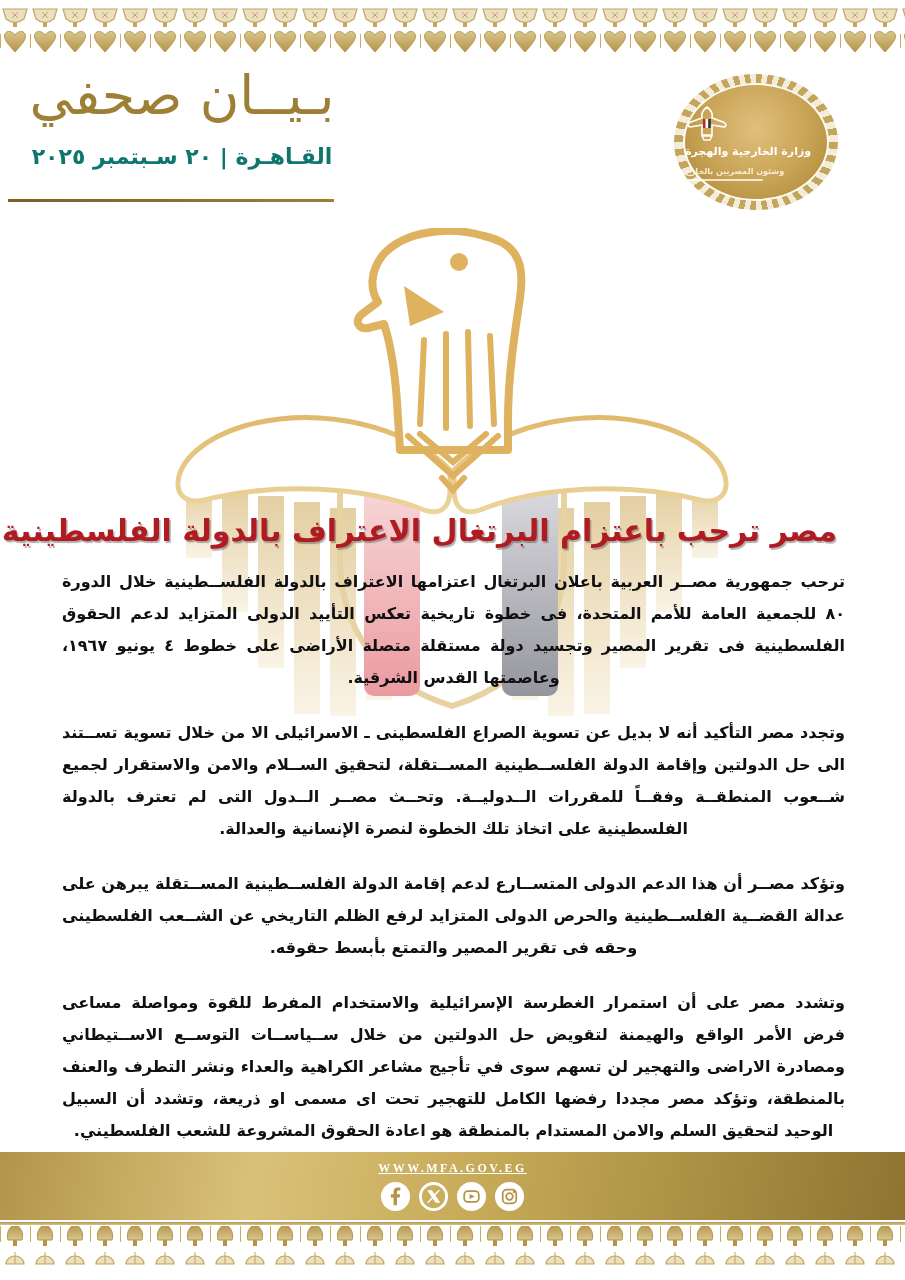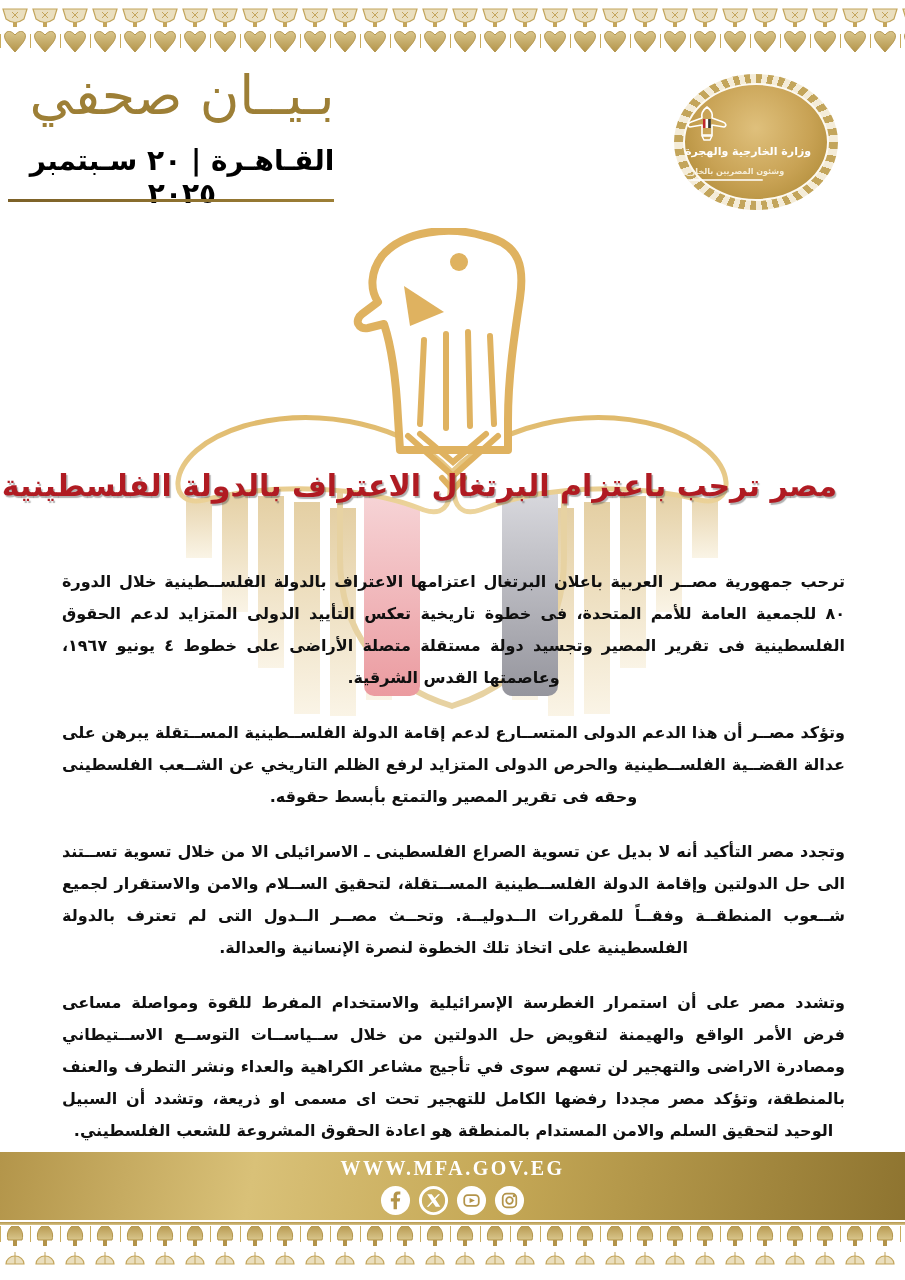--- a/index.html
+++ b/index.html
@@ -15,21 +15,21 @@
   
   .header-left {
     position:absolute; top:62px; left:22px; width:320px;
     text-align:center; direction:rtl;
   }
   .press-title {
     font-size:54px; font-weight:normal; color:#9d7f36; letter-spacing:0;
     line-height:1.25;
   }
   .press-date {
-    margin-top:14px; font-size:28px; font-weight:bold; color:#000000;
+    margin-top:14px; font-size:22px; font-weight:bold; color:#0f766e;
   }
   .header-rule {
     position:absolute; top:199px; left:8px; width:326px; height:3px;
     background:linear-gradient(90deg,#7c6128,#9d7f36);
   }
 
   
   .seal {
     position:absolute; top:74px; left:674px; width:164px; height:136px;
     border-radius:50%;
@@ -46,21 +46,21 @@
   .seal-eagle { margin-top:2px; }
   .seal-line1 { color:#fff; font-size:11px; font-weight:bold; margin-top:2px; white-space:nowrap; }
   .seal-line2 { color:#f6eed8; font-size:8px; font-weight:bold; margin-top:9px; white-space:nowrap; }
   .seal-divider { width:78px; height:2px; background:rgba(255,255,255,.75); margin-top:3px; border-radius:1px; }
 
   
   .watermark { position:absolute; top:228px; left:172px; width:560px; height:500px; }
 
   
   .headline {
-    position:absolute; top:468px; left:0; width:839px;
+    position:absolute; top:513px; left:0; width:839px;
     text-align:center; direction:rtl;
     font-size:30px; font-weight:bold; color:#b01b22;
     text-shadow:1.5px 1.5px 1px rgba(80,80,80,.45);
   }
 
   
   .body-text {
     position:absolute; top:566px; left:62px; width:783px;
     direction:rtl; color:#101010;
   }
@@ -71,21 +71,21 @@
   }
 
   
   .footer-bar {
     position:absolute; top:1152px; left:0; width:905px; height:68px;
     background:linear-gradient(100deg,#b3954a 0%, #d9c178 28%, #c5a856 55%, #8e7430 100%);
     display:flex; flex-direction:column; align-items:center; justify-content:center;
   }
   .website {
     color:#ffffff; font-family:"Liberation Serif", serif;
-    font-size:20px; letter-spacing:2.5px; font-weight:bold;
+    font-size:12px; letter-spacing:2.5px; font-weight:bold;text-decoration:underline;
   }
   .social-row { display:flex; gap:7px; margin-top:5px; }
   .social-icon { width:31px; height:31px; display:block; cursor:pointer; }
 </style>
 </head>
 <body>
 
 <svg class="top-border" width="905" height="48">
   <defs>
     <linearGradient id="gGold" x1="0" y1="0" x2="0" y2="1">
@@ -178,22 +178,22 @@
     <path d="M236,208 L281,248 L326,208"></path>
     <path d="M248,206 L281,234 L314,206"></path>
     <path d="M270,250 L281,262 L292,250"></path>
   </g>
 </svg>
 
 <div class="headline">مصر ترحب باعتزام البرتغال الاعتراف بالدولة الفلسطينية</div>
 
 <div class="body-text">
   <p>ترحب جمهورية مصــر العربية باعلان البرتغال اعتزامها الاعتراف بالدولة الفلســطينية خلال الدورة ٨٠ للجمعية العامة للأمم المتحدة، فى خطوة تاريخية تعكس التأييد الدولى المتزايد لدعم الحقوق الفلسطينية فى تقرير المصير وتجسيد دولة مستقلة متصلة الأراضى على خطوط ٤ يونيو ١٩٦٧، وعاصمتها القدس الشرقية.</p>
+  <p>وتجدد مصر التأكيد أنه لا بديل عن تسوية الصراع الفلسطينى ـ الاسرائيلى الا من خلال تسوية تســتند الى حل الدولتين وإقامة الدولة الفلســطينية المســتقلة، لتحقيق الســلام والامن والاستقرار لجميع شــعوب المنطقــة وفقــاً للمقررات الــدوليــة. وتحــث مصــر الــدول التى لم تعترف بالدولة الفلسطينية على اتخاذ تلك الخطوة لنصرة الإنسانية والعدالة.</p>
   <p>وتؤكد مصــر أن هذا الدعم الدولى المتســارع لدعم إقامة الدولة الفلســطينية المســتقلة يبرهن على عدالة القضــية الفلســطينية والحرص الدولى المتزايد لرفع الظلم التاريخي عن الشــعب الفلسطينى وحقه فى تقرير المصير والتمتع بأبسط حقوقه.</p>
-  <p>وتجدد مصر التأكيد أنه لا بديل عن تسوية الصراع الفلسطينى ـ الاسرائيلى الا من خلال تسوية تســتند الى حل الدولتين وإقامة الدولة الفلســطينية المســتقلة، لتحقيق الســلام والامن والاستقرار لجميع شــعوب المنطقــة وفقــاً للمقررات الــدوليــة. وتحــث مصــر الــدول التى لم تعترف بالدولة الفلسطينية على اتخاذ تلك الخطوة لنصرة الإنسانية والعدالة.</p>
   <p>وتشدد مصر على أن استمرار الغطرسة الإسرائيلية والاستخدام المفرط للقوة ومواصلة مساعى فرض الأمر الواقع والهيمنة لتقويض حل الدولتين من خلال ســياســات التوســع الاســتيطاني ومصادرة الاراضى والتهجير لن تسهم سوى في تأجيج مشاعر الكراهية والعداء ونشر التطرف والعنف بالمنطقة، وتؤكد مصر مجددا رفضها الكامل للتهجير تحت اى مسمى او ذريعة، وتشدد أن السبيل الوحيد لتحقيق السلم والامن المستدام بالمنطقة هو اعادة الحقوق المشروعة للشعب الفلسطيني.</p>
 </div>
 
 <div class="footer-bar">
   <div class="website">WWW.MFA.GOV.EG</div>
   <div class="social-row">
     <svg class="social-icon" viewBox="0 0 32 32">
       <circle cx="16" cy="16" r="15" fill="#ffffff"></circle>
       <path d="M17.5 25 L17.5 17 L20.3 17 L20.8 13.7 L17.5 13.7 L17.5 11.5 C17.5 10.4 18 9.7 19.3 9.7 L21 9.7 L21 6.8 C20.4 6.7 19.2 6.6 18.2 6.6 C15.6 6.6 14 8.2 14 11.1 L14 13.7 L11.2 13.7 L11.2 17 L14 17 L14 25 Z" fill="#b3944a"></path>
     </svg>

